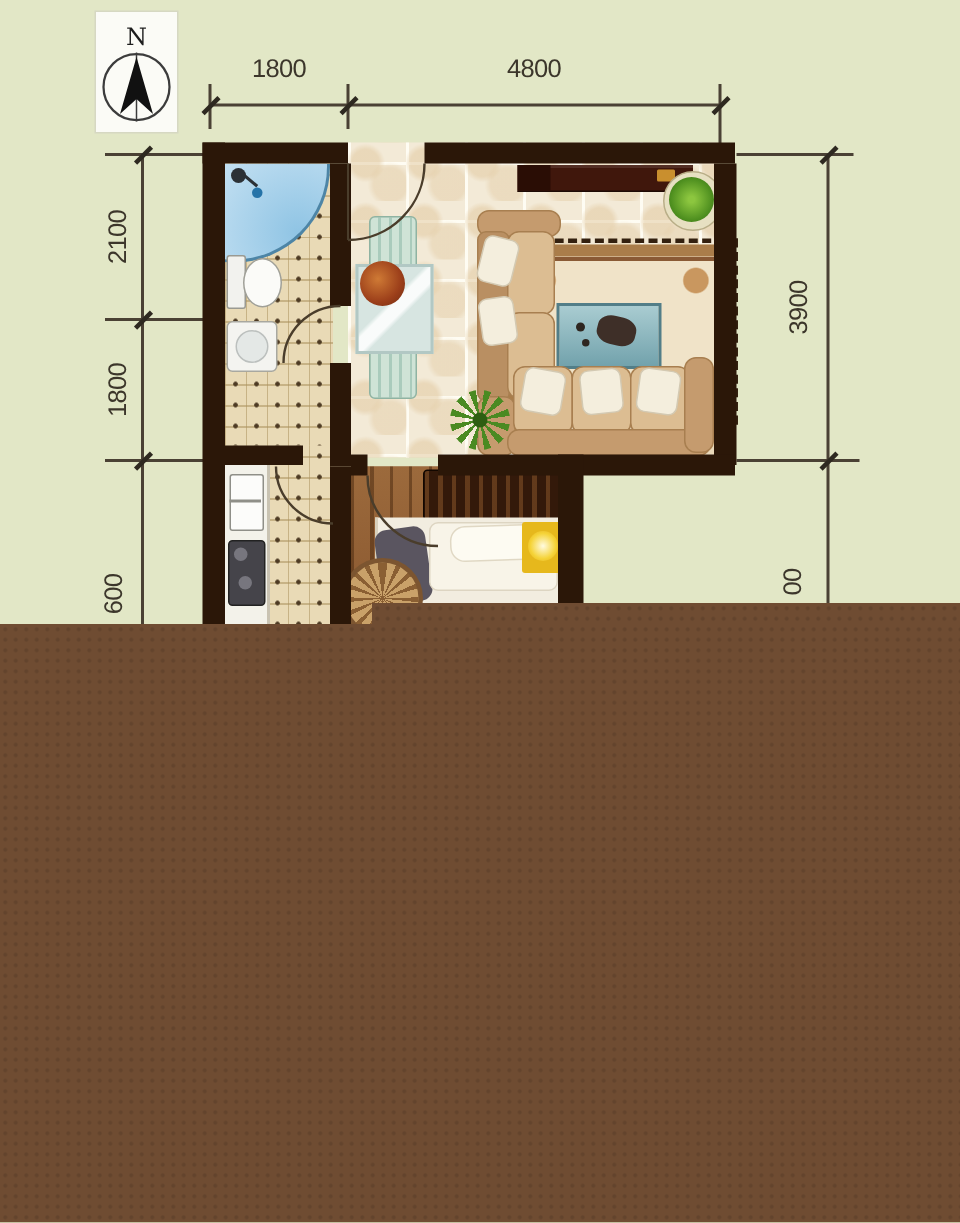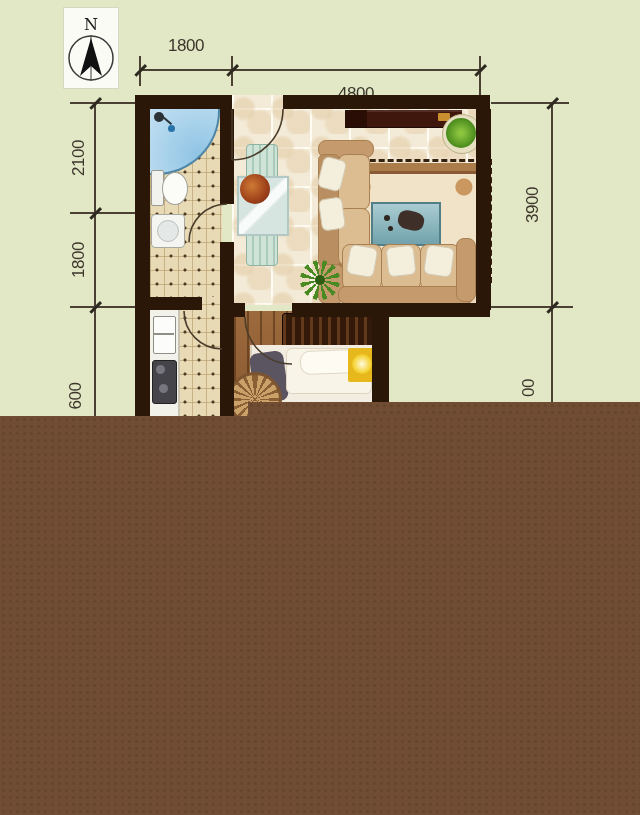--- a/index.html
+++ b/index.html
@@ -51,21 +51,21 @@
 </div>
 
 <div class="abs dim-ink" style="left:140px;top:69px;width:341px;height:2px;"></div>
 <div class="abs dim-ink" style="left:139px;top:56px;width:2px;height:30px;"></div>
 <div class="abs dim-ink" style="left:231px;top:56px;width:2px;height:30px;"></div>
 <div class="abs dim-ink" style="left:479px;top:56px;width:2px;height:42px;"></div>
 <div class="abs tick" style="left:133px;top:69px;"></div>
 <div class="abs tick" style="left:225px;top:69px;"></div>
 <div class="abs tick" style="left:473px;top:69px;"></div>
 <div class="abs dimlabel" style="left:146px;top:36px;width:80px;">1800</div>
-<div class="abs dimlabel" style="left:316px;top:36px;width:80px;margin-top:48px;">4800</div>
+<div class="abs dimlabel" style="left:316px;top:36px;width:80px;">4800</div>
 
 <div class="abs dim-ink" style="left:94px;top:103px;width:2px;height:314px;"></div>
 <div class="abs dim-ink" style="left:70px;top:102px;width:66px;height:2px;"></div>
 <div class="abs dim-ink" style="left:70px;top:212px;width:66px;height:2px;"></div>
 <div class="abs dim-ink" style="left:70px;top:306px;width:66px;height:2px;"></div>
 <div class="abs tick" style="left:88px;top:102px;"></div>
 <div class="abs tick" style="left:88px;top:212px;"></div>
 <div class="abs tick" style="left:88px;top:306px;"></div>
 <div class="abs dimlabel vlabel" style="left:57px;top:148px;width:44px;">2100</div>
 <div class="abs dimlabel vlabel" style="left:57px;top:250px;width:44px;">1800</div>

